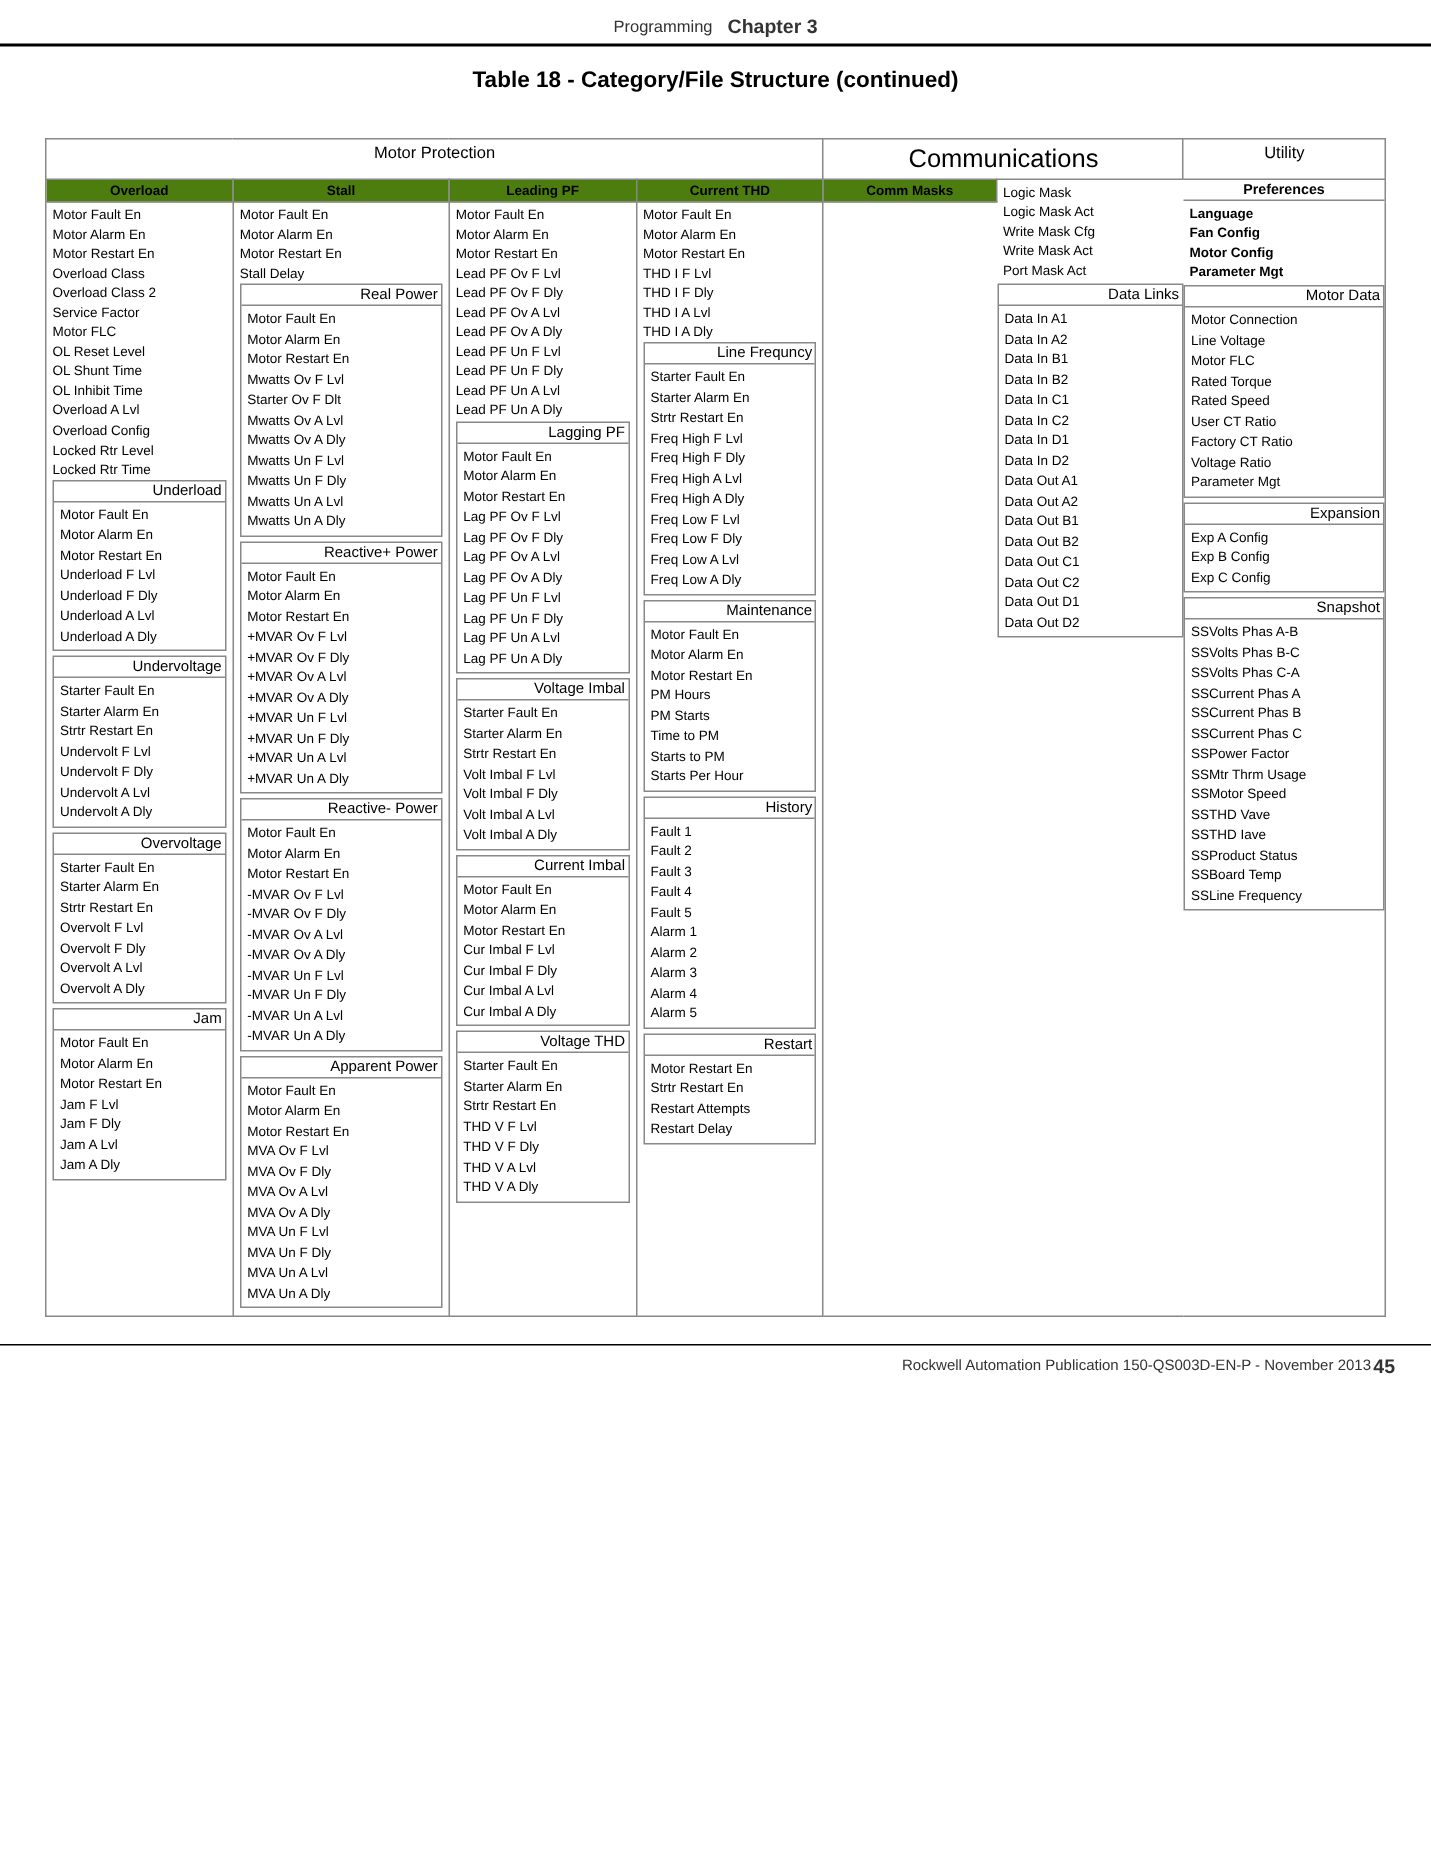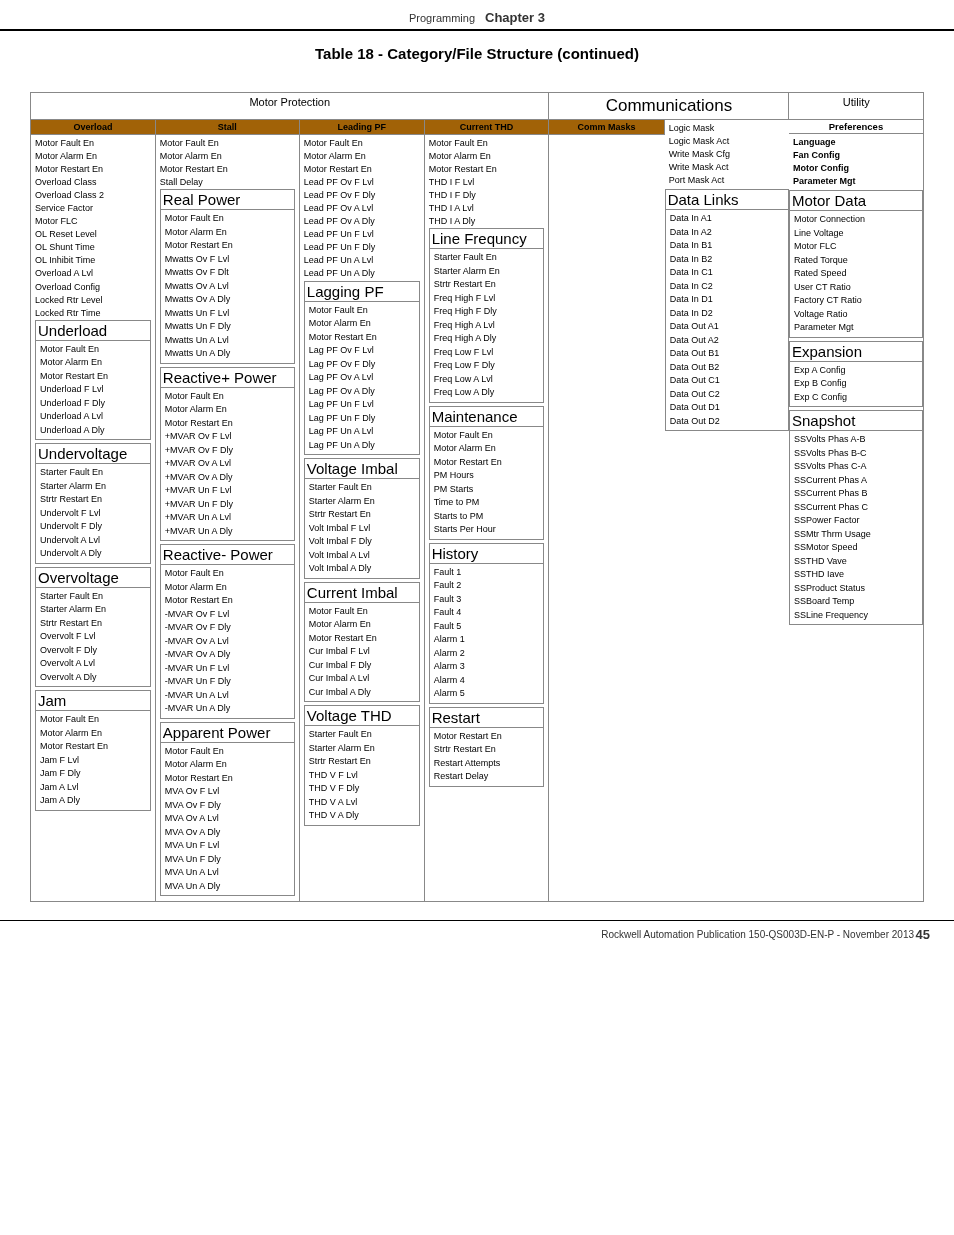--- a/index.html
+++ b/index.html
@@ -28,21 +28,21 @@
     .page-title {
       text-align: center;
       font-size: 15px;
       font-weight: bold;
       margin: 14px 0 30px 0;
     }
     .main-table-wrapper {
       padding: 0 30px;
     }
     .section-header {
-      background: #a16207;
+      background: #4d7c0f;
       border: 1px solid #888;
       text-align: center;
       font-size: 9.5px;
       padding: 2px 4px;
     }
     .col-cell {
       border: 1px solid #888;
       vertical-align: top;
       padding: 2px 4px;
     }
@@ -78,23 +78,23 @@
       padding: 2px 4px;
       font-size: 9px;
     }
     .center { text-align: center; }
     .section-box {
       border: 1px solid #888;
       margin-bottom: 3px;
     }
     .section-box-header {
       border-bottom: 1px solid #888;
-      text-align: left;
+      text-align: right;
       padding: 1px 2px;
-      font-size: 15px;
+      font-size: 10px;
     }
     .section-box-body {
       padding: 2px 4px;
       font-size: 9px;
       line-height: 1.5;
     }
   </style>
 </head>
 <body>
 
@@ -289,21 +289,21 @@
           <div>Motor Restart En</div>
           <div>Stall Delay</div>
         </div>
         <div class="section-box">
           <div class="section-box-header">Real Power</div>
           <div class="section-box-body">
             <div>Motor Fault En</div>
             <div>Motor Alarm En</div>
             <div>Motor Restart En</div>
             <div>Mwatts Ov F Lvl</div>
-            <div>Mwatts Ov F Dlt</div>
+            <div>Starter Ov F Dlt</div>
             <div>Mwatts Ov A Lvl</div>
             <div>Mwatts Ov A Dly</div>
             <div>Mwatts Un F Lvl</div>
             <div>Mwatts Un F Dly</div>
             <div>Mwatts Un A Lvl</div>
             <div>Mwatts Un A Dly</div>
           </div>
         </div>
         <div class="section-box">
           <div class="section-box-header">Reactive+ Power</div>

